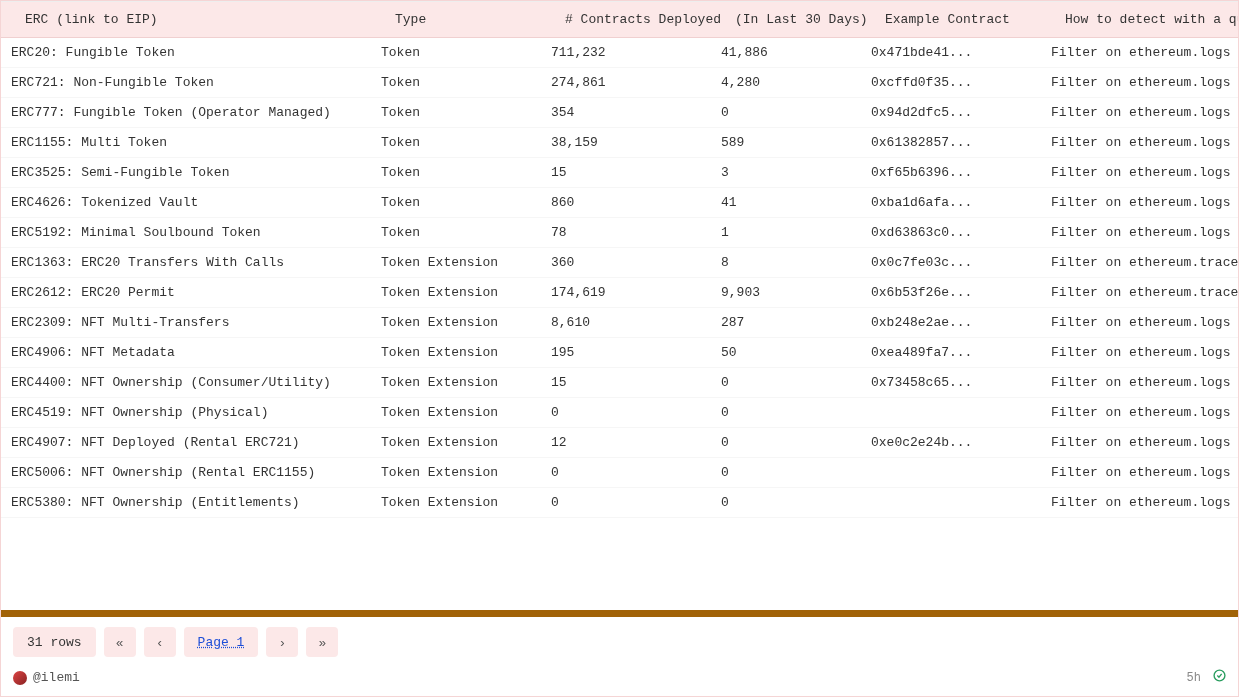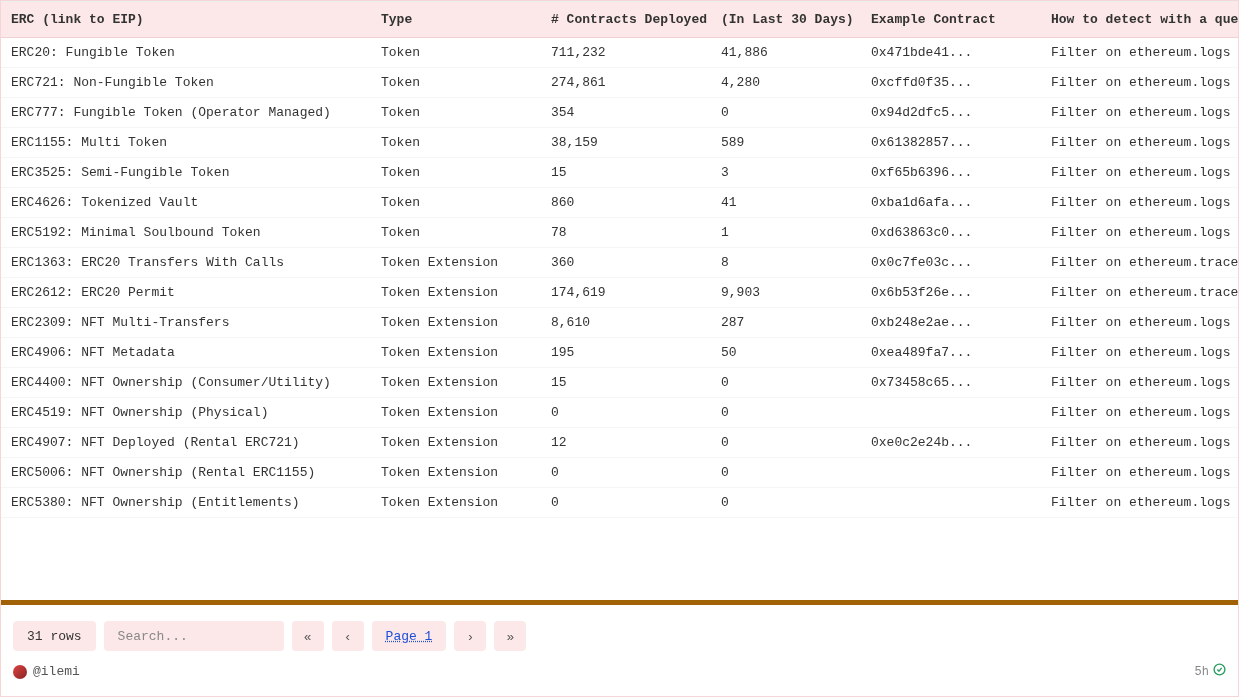--- a/index.html
+++ b/index.html
@@ -38,22 +38,22 @@
     }
     .data-table {
       width: 100%;
       border-collapse: collapse;
       table-layout: fixed;
       min-width: 1400px;
     }
     .data-table thead th {
       text-align: left;
       background: #fce8e8;
-      padding: 10px 10px;
-      font-weight: 700;
+      padding: 10px 24px;
+      font-weight: 400;
       color: #333;
       white-space: nowrap;
       border-bottom: 1px solid #f0d0d0;
       margin-left: 36px;
     }
     .data-table tbody td {
       padding: 7px 10px;
       white-space: nowrap;
       color: #333;
       border-bottom: 1px solid #f6f6f6;
@@ -62,25 +62,25 @@
       color: #4a4aa8;
     }
     .col-erc { width: 370px; }
     .col-type { width: 170px; }
     .col-deployed { width: 170px; }
     .col-last30 { width: 150px; }
     .col-example { width: 180px; }
     .col-detect { width: 360px; }
 
     .footer {
-      padding: 16px 12px;
+      padding: 10px 12px;
       display: flex;
       flex-direction: column;
       gap: 10px;
-      border-top: 5px solid #a16207;
+      border-top: 7px solid #a16207;
     }
     .pagination-row {
       display: flex;
       align-items: center;
       gap: 8px;
     }
     .pill {
       background: #fce8e8;
       border-radius: 4px;
       padding: 6px 14px;
@@ -137,21 +137,21 @@
     .avatar {
       width: 14px;
       height: 14px;
       border-radius: 50%;
       background: linear-gradient(135deg, #d44 0%, #822 100%);
       display: inline-block;
     }
     .attribution-right {
       display: flex;
       align-items: center;
-      gap: 4px;
+      gap: 12px;
       color: #888;
       font-size: 12px;
     }
     .status-icon {
       color: #2a9d5f;
       font-weight: bold;
     }
     
     .table-wrapper::-webkit-scrollbar {
       height: 14px;
@@ -319,23 +319,20 @@
             <td class="link-cell"></td>
             <td>Filter on ethereum.logs t</td>
           </tr>
         </tbody>
     </table>
   </div>
 
   <div class="footer">
     <div class="pagination-row">
       <span class="pill">31 rows</span>
-      <span class="pill search-pill">
-        <input type="text" class="search-input" placeholder="Search..." style="">
-      </span>
       <button class="page-btn">
         <span>«</span>
       </button>
       <button class="page-btn">
         <span>‹</span>
       </button>
       <span class="pill">
         <span class="page-label">Page 1</span>
       </span>
       <button class="page-btn">

